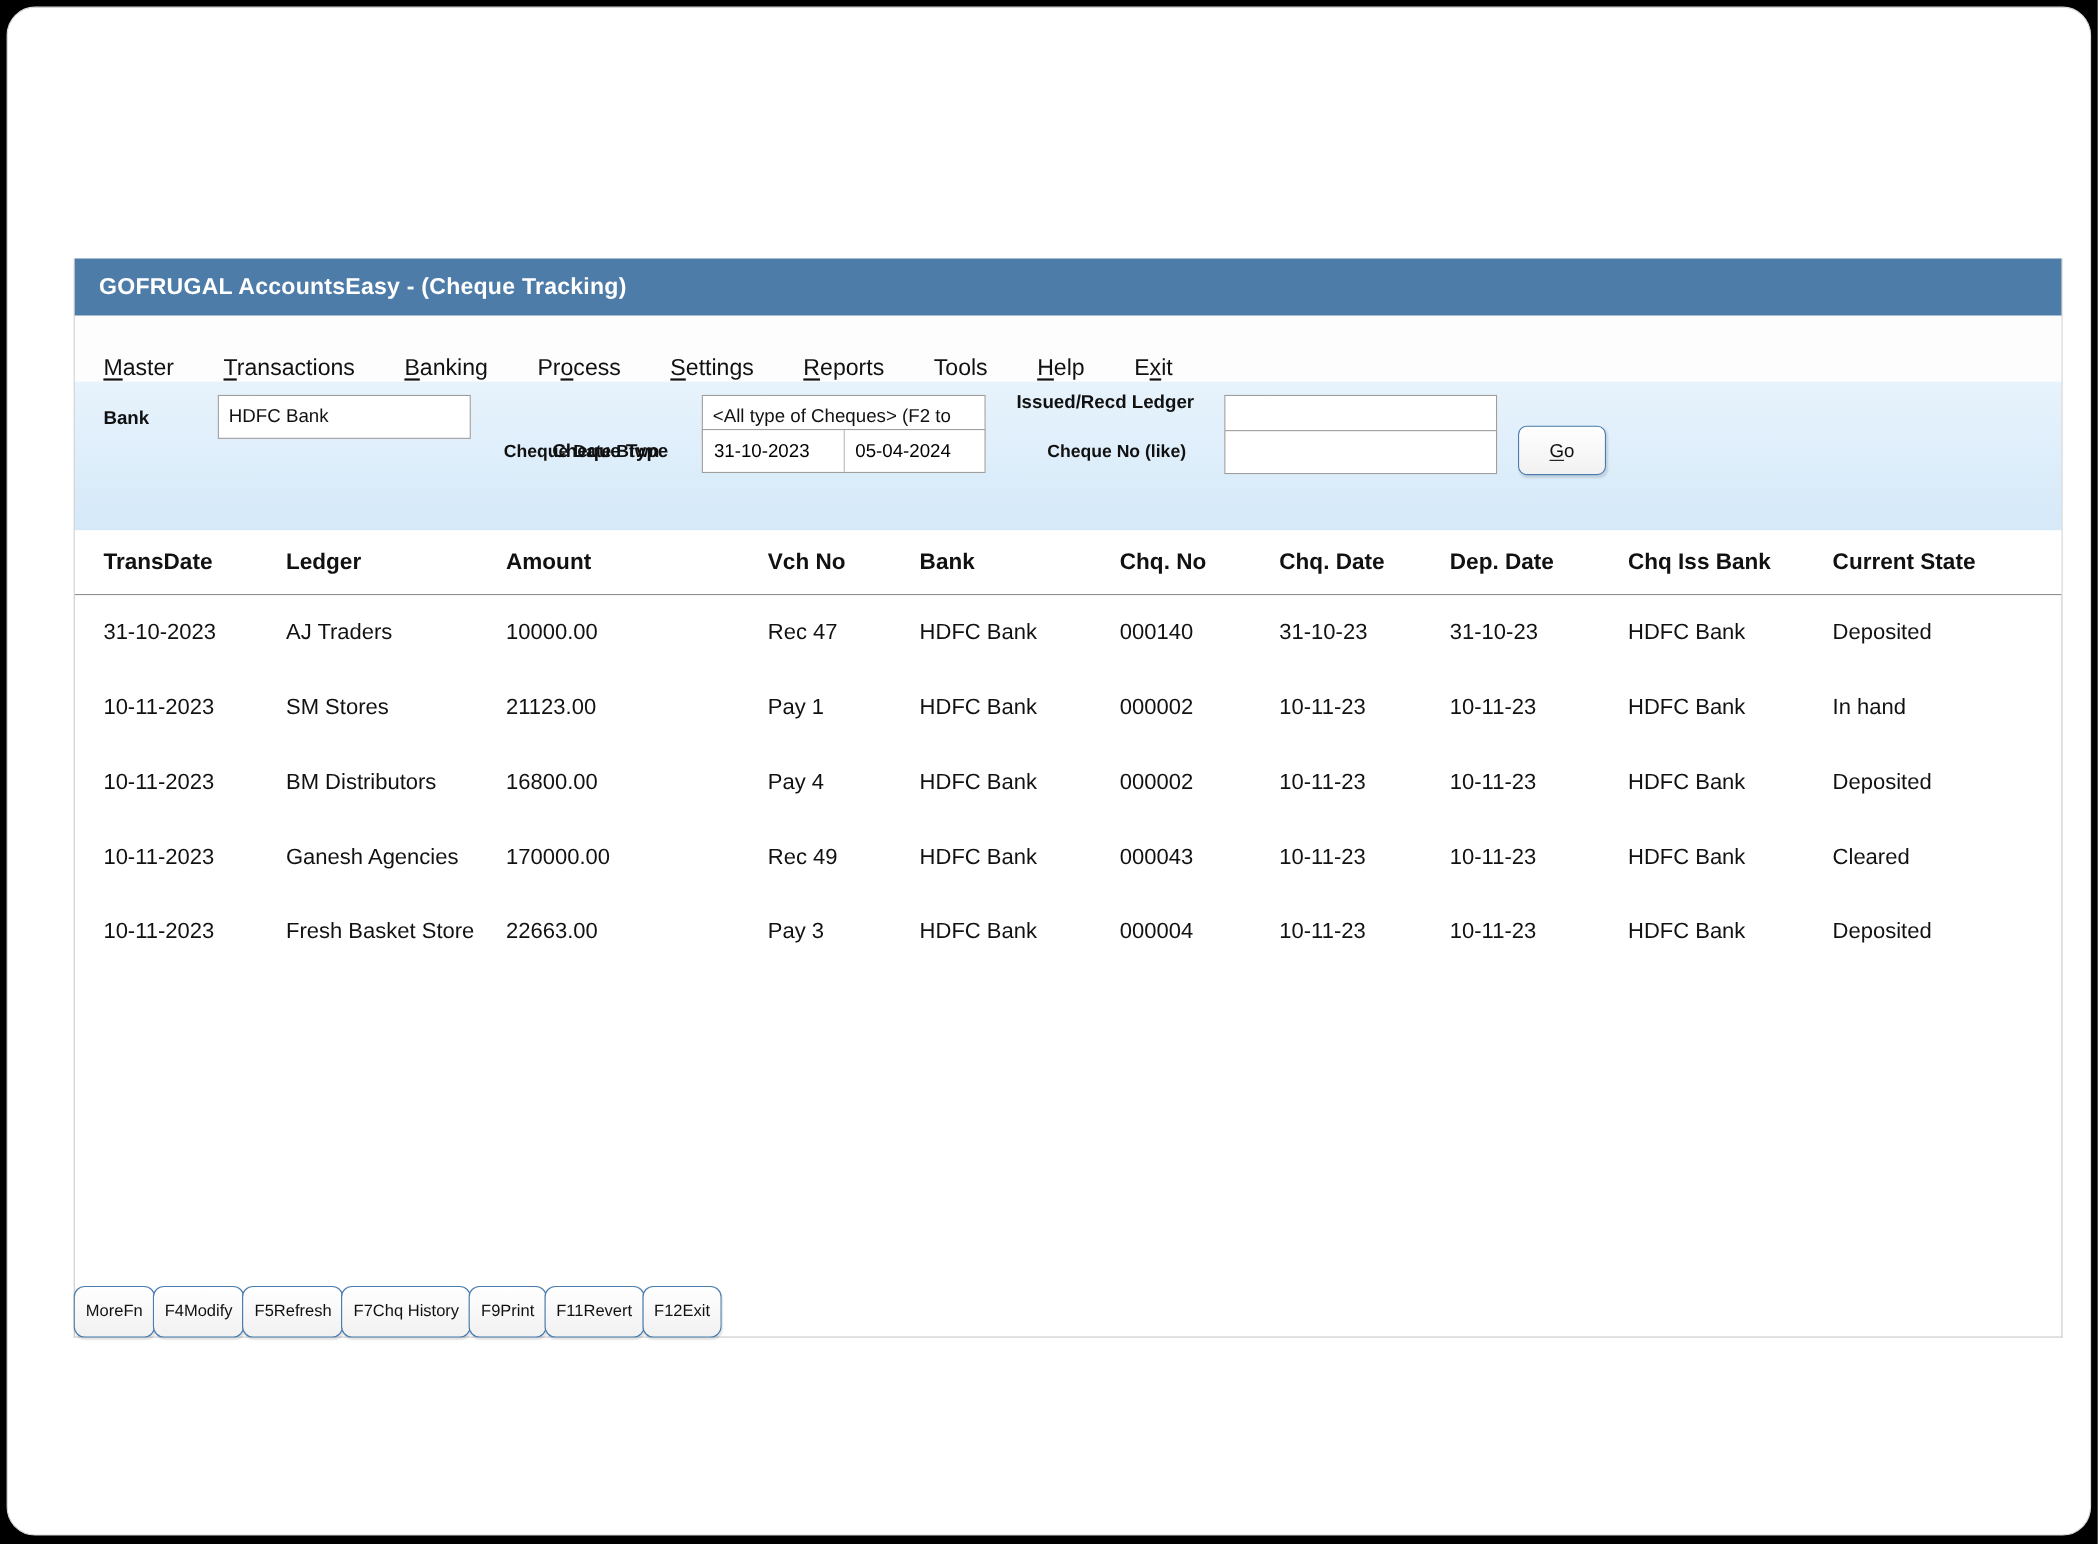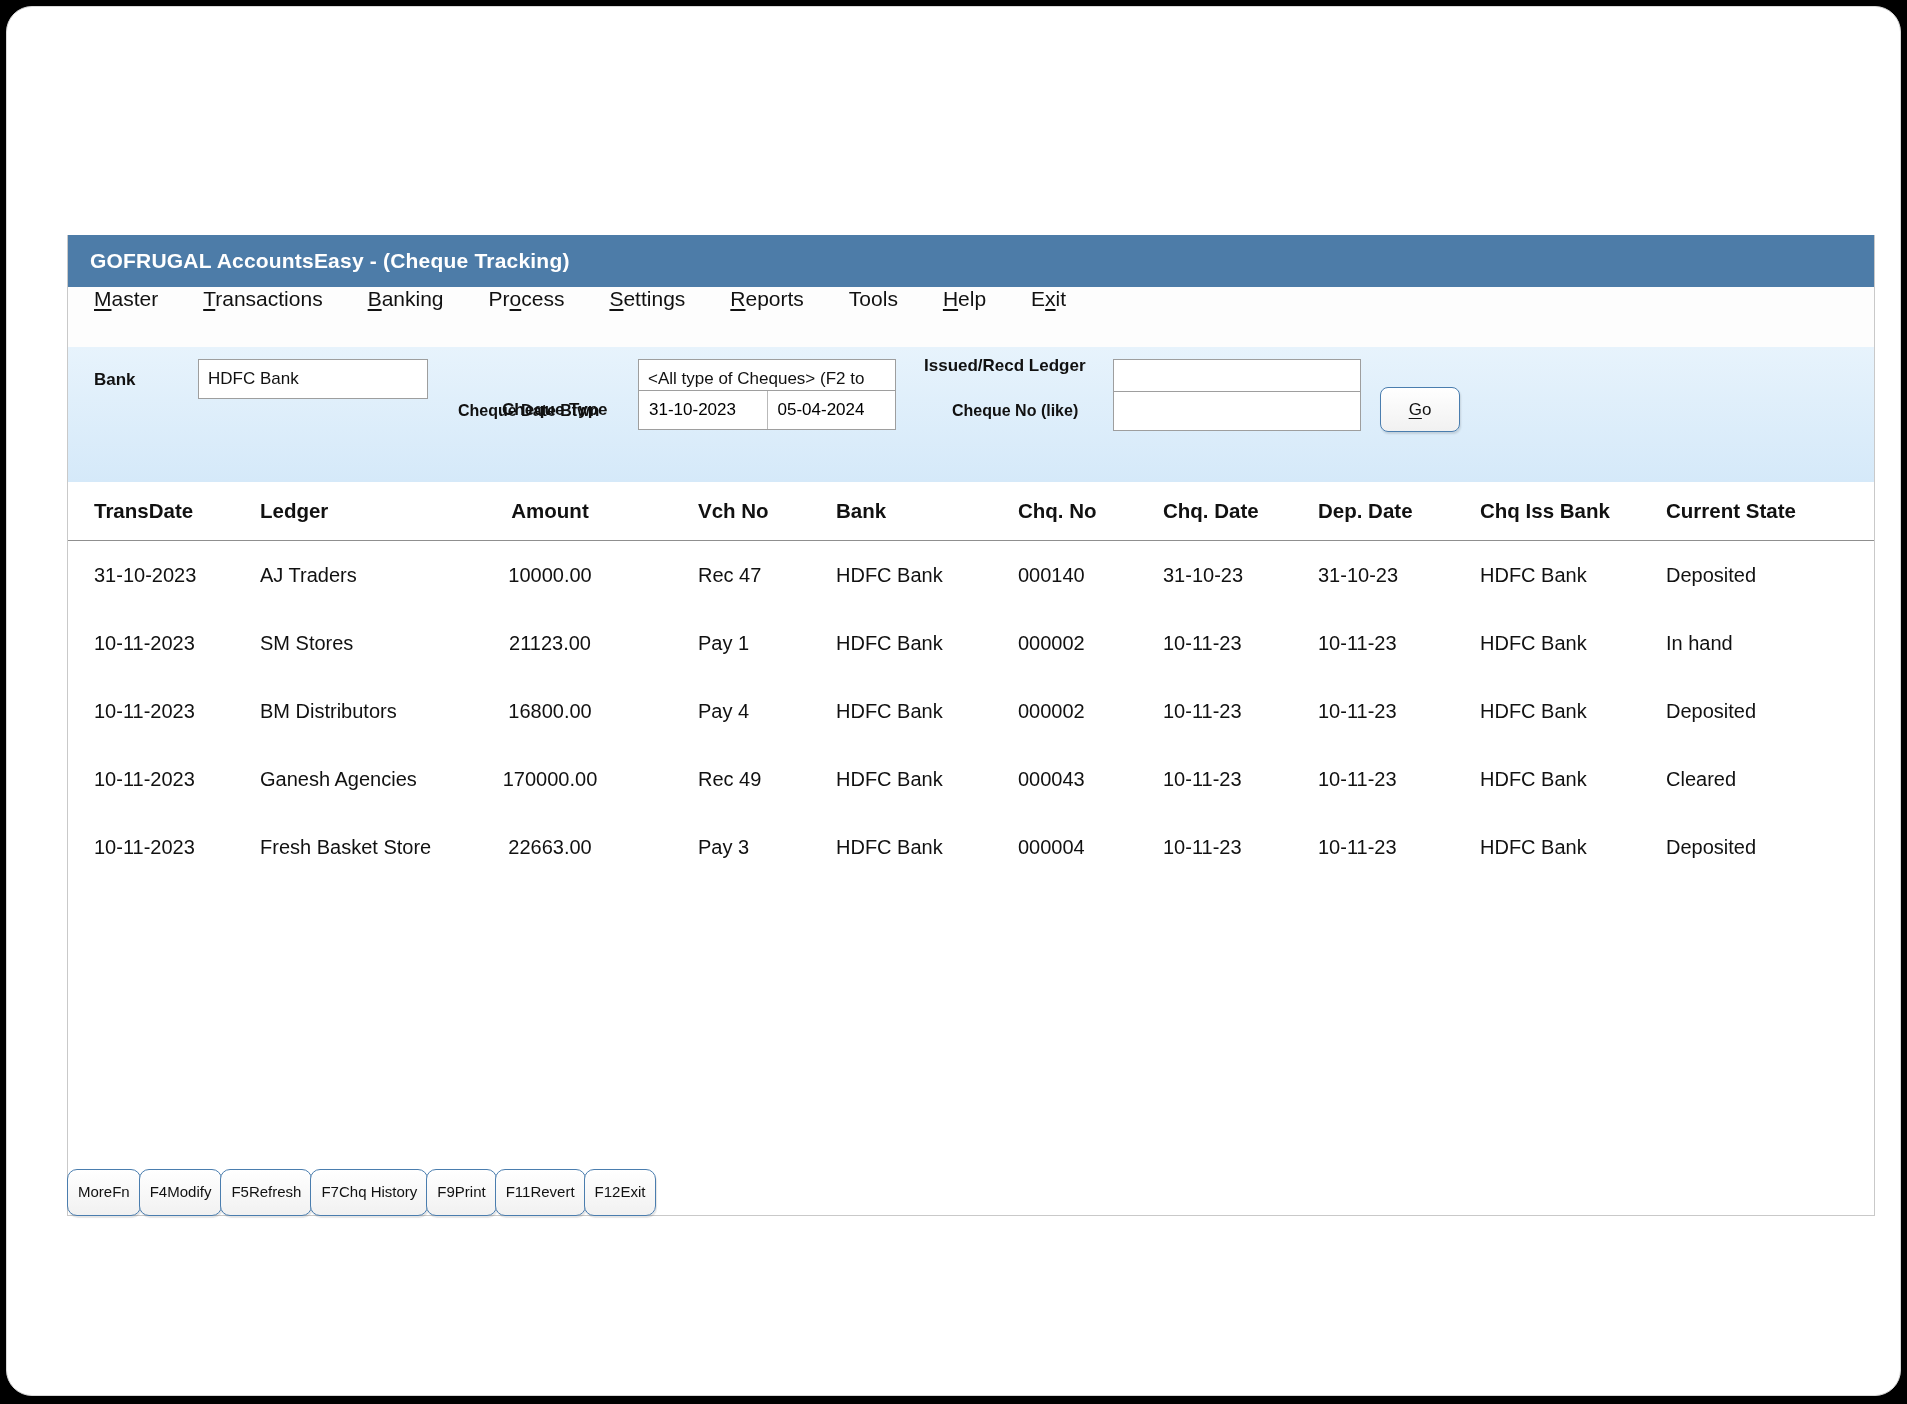--- a/index.html
+++ b/index.html
@@ -21,21 +21,21 @@
     background:#fff; border:1px solid #c9c9c9; border-top:none;
   }
   
   .title-bar {
     height:52px; background:var(--title-bar,#4d7ca8);
     display:flex; align-items:center; padding-left:22px;
     color:#fff; font-size:21px; font-weight:bold; letter-spacing:.2px;
   }
   
   .menu-bar {
-    height:60px; background:#fdfdfd; display:flex; align-items:flex-start;
+    height:60px; background:#fdfdfd; display:flex; align-items:flex-end;
     padding-left:26px; gap:45px; font-size:21px;
   }
   .menu-item { cursor:default; white-space:nowrap; }
   .menu-item u, .btn u { text-decoration:underline; text-underline-offset:3px; }
   
   .section-bar {
     height:45px; background:var(--section-bar,#c8e1f8);
     display:flex; align-items:center; justify-content:space-between;
     padding:0 26px; font-size:18px; font-weight:bold;
   }
@@ -64,21 +64,21 @@
     border-radius:8px; font-family:"Liberation Sans",sans-serif; font-size:17px;
     color:#111; cursor:pointer; box-shadow:1px 2px 2px rgba(0,0,0,.12);
   }
   .go-btn { position:absolute; left:1312px; top:40px; width:80px; height:45px; }
   
   .grid-row {
     display:grid;
     grid-template-columns:166px 200px 180px 196px 182px 145px 155px 162px 186px 1fr;
     padding-left:26px; padding-right:18px; align-items:center;
   }
-  .grid-row > div:nth-child(3) { text-align:center; }
+  .grid-row > div:nth-child(3) { text-align:left; }
   .grid-row > div:nth-child(4) { padding-left:58px; }
   .table-header {
     height:59px; font-weight:bold; font-size:20.5px;
     border-bottom:1.5px solid #8f8f8f; background:#fff;
   }
   .table-body .grid-row { height:68px; font-size:20px; cursor:default; }
   
   .footer-bar {
     position:absolute; left:-1px; bottom:-1px; display:flex;
   }

